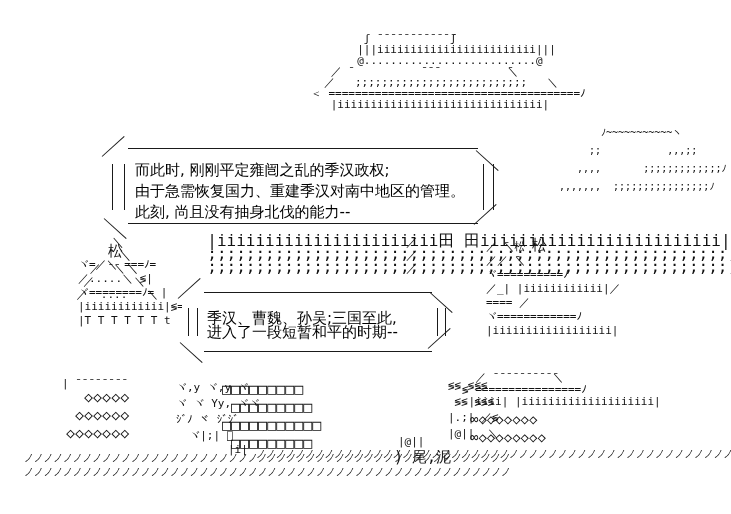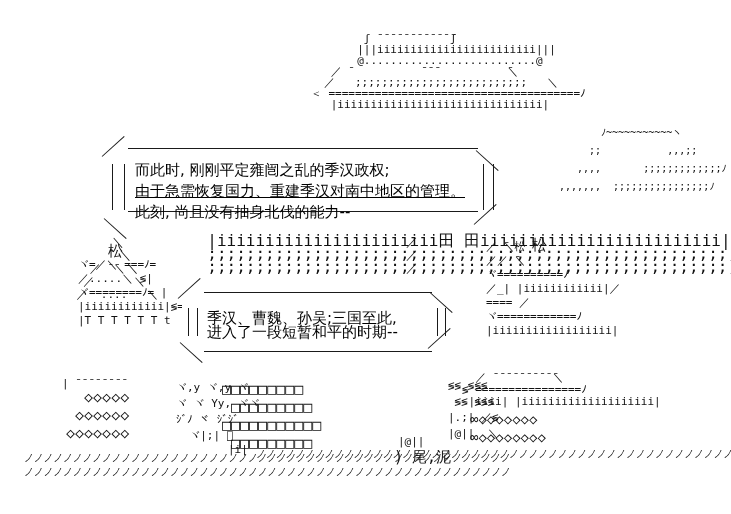--- a/index.html
+++ b/index.html
@@ -93,24 +93,24 @@
                       ／ ̄           ̄ ̄ ̄           ̄＼
                      ／   ;;;;;;;;;;;;;;;;;;;;;;;;;;   ＼
                    ＜ ======================================ﾉ
                       |iiiiiiiiiiiiiiiiiiiiiiiiiiiiiii|</pre>
 
   <pre class="aa-canvas" style="left:300px; top:96px; font-size:10px; line-height:18px;margin-top:28px;">                                                  ﾉ~~~~~~~~~~~ヽ
                                                 ;;           ,,,;;
                                               ,,,,       ;;;;;;;;;;;;;ﾉ
                                            ,,,,,,,  ;;;;;;;;;;;;;;;;ﾉ</pre>
 
-  <div class="balloon" style="left:112px; top:148px; width:382px; height:64px;">
+  <div class="balloon" style="left:112px; top:148px; width:382px; height:76px;">
     <div class="bl-inner">
       <div class="bl-text" style="left:22px; top:11px;">而此时, 刚刚平定雍闿之乱的季汉政权;</div>
-      <div class="bl-text" style="left:22px; top:32px;text-decoration:underline;">由于急需恢复国力、重建季汉对南中地区的管理。</div>
+      <div class="bl-text" style="left:22px; top:32px;">由于急需恢复国力、重建季汉对南中地区的管理。</div>
       <div class="bl-text" style="left:22px; top:53px;">此刻, 尚且没有抽身北伐的能力--</div>
       <div class="bar" style="left:11px; top:12px; height:58px;"></div>
       <div class="bar" style="left:370px; top:12px; height:58px;"></div>
     </div>
   </div>
 
   <div class="cut" style="left:106px; top:142px; transform:rotate(0deg);">
     <div class="white-patch" style="left:0;top:0;width:22px;height:22px;"></div>
     <div class="cut-line" style="left:-4px; top:14px; transform:rotate(-42deg); transform-origin:left center;"></div>
   </div>

